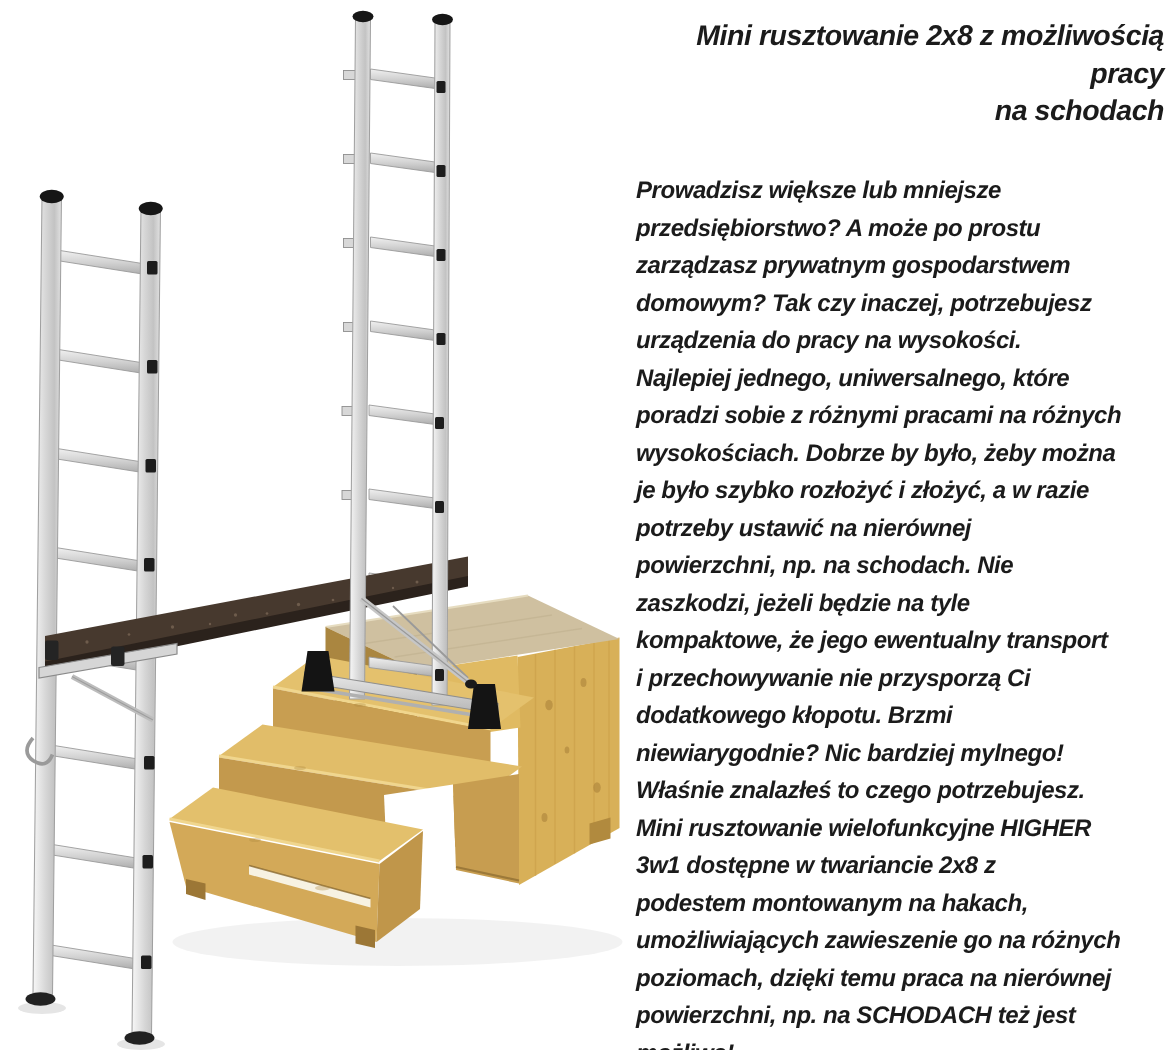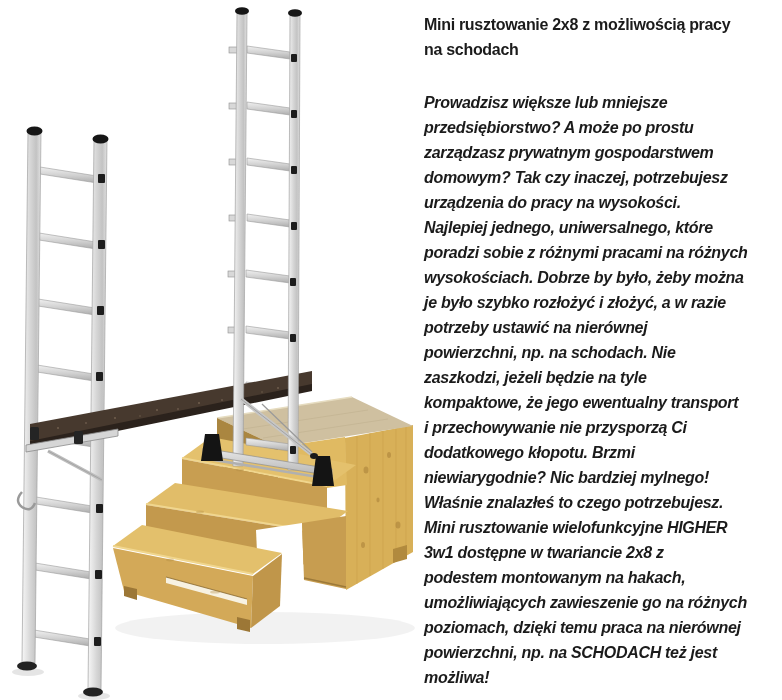--- a/index.html
+++ b/index.html
@@ -11,24 +11,25 @@
     font-family:"Liberation Sans", sans-serif;
   }
   .photo-wrap{
     position:absolute;left:0;top:0;width:420px;height:700px;
   }
   .desc{
     position:absolute;left:424px;top:12px;width:352px;
     color:#1b1b1b;
   }
   .desc .title{
-    font-size:16px;line-height:25px;
-    font-weight:bold;
+    font-size:19px;line-height:25px;
+    font-weight:bold;font-style:italic;
     letter-spacing:-0.3px;
     white-space:pre-line;
+    text-align:right;
   }
   .desc .body{
     margin-top:28px;
     font-size:16px;line-height:25px;
     font-weight:bold;font-style:italic;
     letter-spacing:-0.3px;
     white-space:pre-line;
   }
 </style>
 </head>

